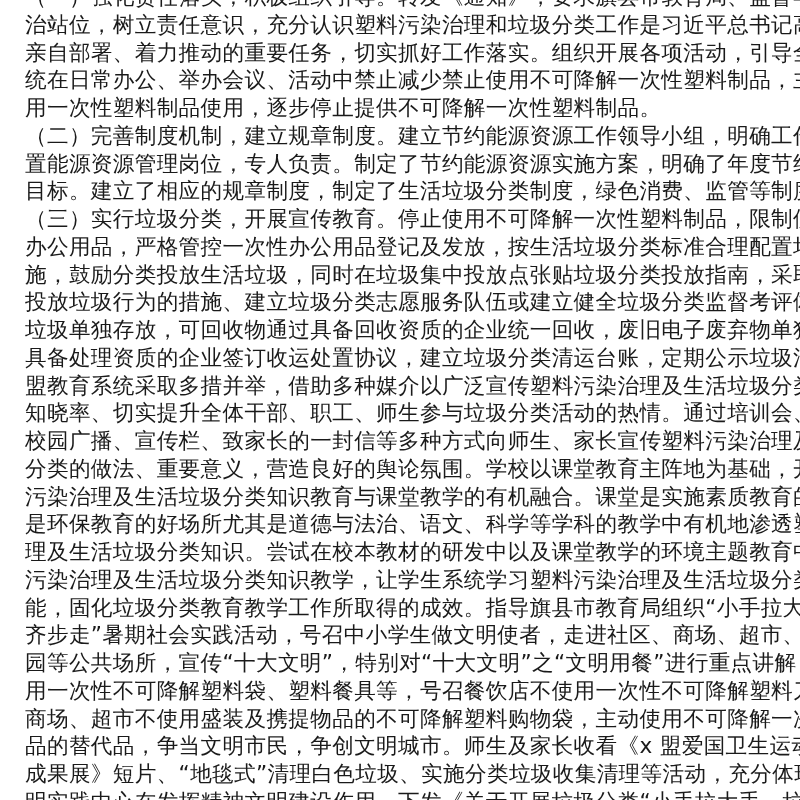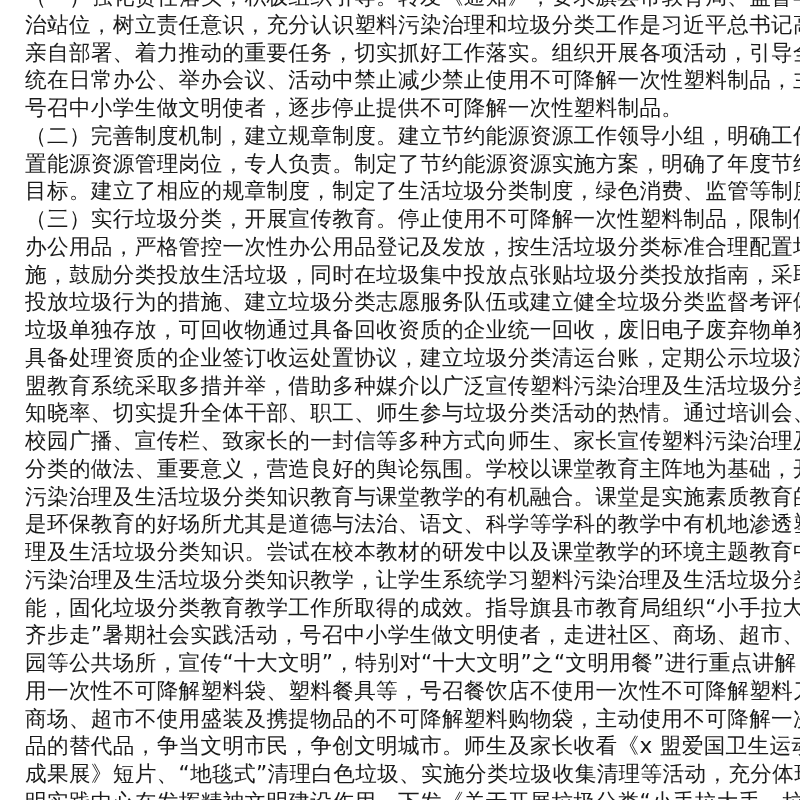--- a/index.html
+++ b/index.html
@@ -21,21 +21,21 @@
   }
 </style>
 </head>
 <body>
 
 <div class="page" id="page">
     <div class="line" style="top: 0px;">（一）强化责任落实，积极组织引导。转发《通知》，要求旗县市教育局、监督学校提高政</div>
     <div class="line" style="top: 27.75px;">治站位，树立责任意识，充分认识塑料污染治理和垃圾分类工作是习近平总书记高度重视、</div>
     <div class="line" style="top: 55.5px;">亲自部署、着力推动的重要任务，切实抓好工作落实。组织开展各项活动，引导全盟教育系</div>
     <div class="line" style="top: 83.25px;">统在日常办公、举办会议、活动中禁止减少禁止使用不可降解一次性塑料制品，主动减少使</div>
-    <div class="line" style="top: 111px;">号召中小学生做文明使者，逐步停止提供不可降解一次性塑料制品。</div>
+    <div class="line" style="top: 111px;">用一次性塑料制品使用，逐步停止提供不可降解一次性塑料制品。</div>
     <div class="line" style="top: 138.75px;">（二）完善制度机制，建立规章制度。建立节约能源资源工作领导小组，明确工作职责，设</div>
     <div class="line" style="top: 166.5px;">置能源资源管理岗位，专人负责。制定了节约能源资源实施方案，明确了年度节约能源资源</div>
     <div class="line" style="top: 194.25px;">目标。建立了相应的规章制度，制定了生活垃圾分类制度，绿色消费、监管等制度。</div>
     <div class="line" style="top: 222px;">（三）实行垃圾分类，开展宣传教育。停止使用不可降解一次性塑料制品，限制使用一次性</div>
     <div class="line" style="top: 249.75px;">办公用品，严格管控一次性办公用品登记及发放，按生活垃圾分类标准合理配置垃圾容器设</div>
     <div class="line" style="top: 277.5px;">施，鼓励分类投放生活垃圾，同时在垃圾集中投放点张贴垃圾分类投放指南，采取规范分类</div>
     <div class="line" style="top: 305.25px;">投放垃圾行为的措施、建立垃圾分类志愿服务队伍或建立健全垃圾分类监督考评体系。有害</div>
     <div class="line" style="top: 333px;">垃圾单独存放，可回收物通过具备回收资质的企业统一回收，废旧电子废弃物单独存放，与</div>
     <div class="line" style="top: 360.75px;">具备处理资质的企业签订收运处置协议，建立垃圾分类清运台账，定期公示垃圾清运量。全</div>
     <div class="line" style="top: 388.5px;">盟教育系统采取多措并举，借助多种媒介以广泛宣传塑料污染治理及生活垃圾分类知识提高</div>

